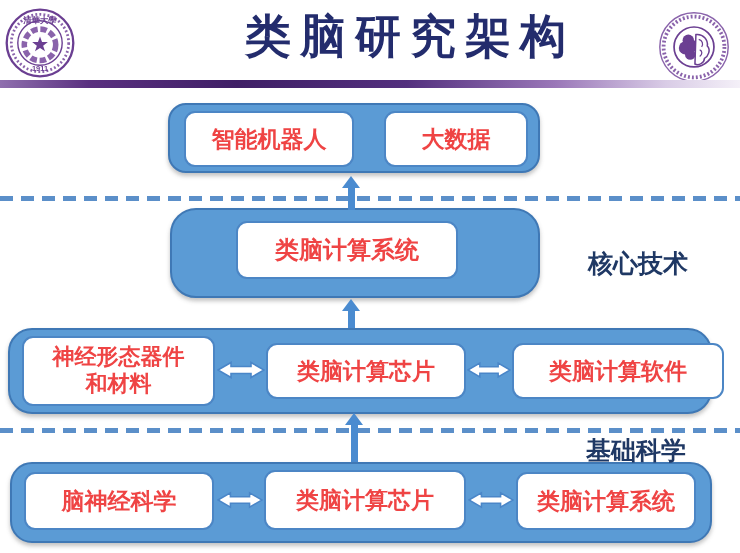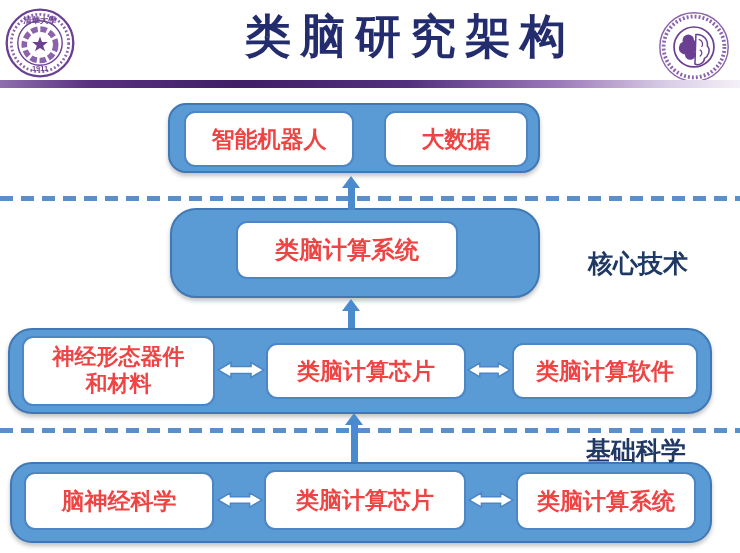--- a/index.html
+++ b/index.html
@@ -35,21 +35,21 @@
     position:absolute;background:#ffffff;border:2px solid #4c86c5;border-radius:11px;
     display:flex;align-items:center;justify-content:center;box-sizing:border-box;
     color:#ef4444;font-weight:bold;font-size:23px;text-align:center;
     white-space:pre-line;line-height:1.22;z-index:2;
   }
   .b11{left:184px;top:111px;width:170px;height:56px;}
   .b12{left:384px;top:111px;width:144px;height:56px;}
   .b21{left:236px;top:221px;width:222px;height:58px;font-size:24px;}
   .b31{left:22px;top:336px;width:193px;height:70px;font-size:22px;}
   .b32{left:266px;top:343px;width:200px;height:56px;}
-  .b33{left:512px;top:343px;width:186px;height:56px;}
+  .b33{left:512px;top:343px;width:212px;height:56px;}
   .b41{left:24px;top:472px;width:190px;height:58px;text-align:center;}
   .b42{left:264px;top:470px;width:202px;height:60px;}
   .b43{left:516px;top:472px;width:180px;height:58px;}
   
   .layer-label{
     position:absolute;color:#1f3864;font-weight:bold;font-size:25px;z-index:3;
   }
   .lbl-app{left:588px;top:129px;}
   .lbl-core{left:588px;top:247px;}
   .lbl-basic{left:586px;top:434px;}

